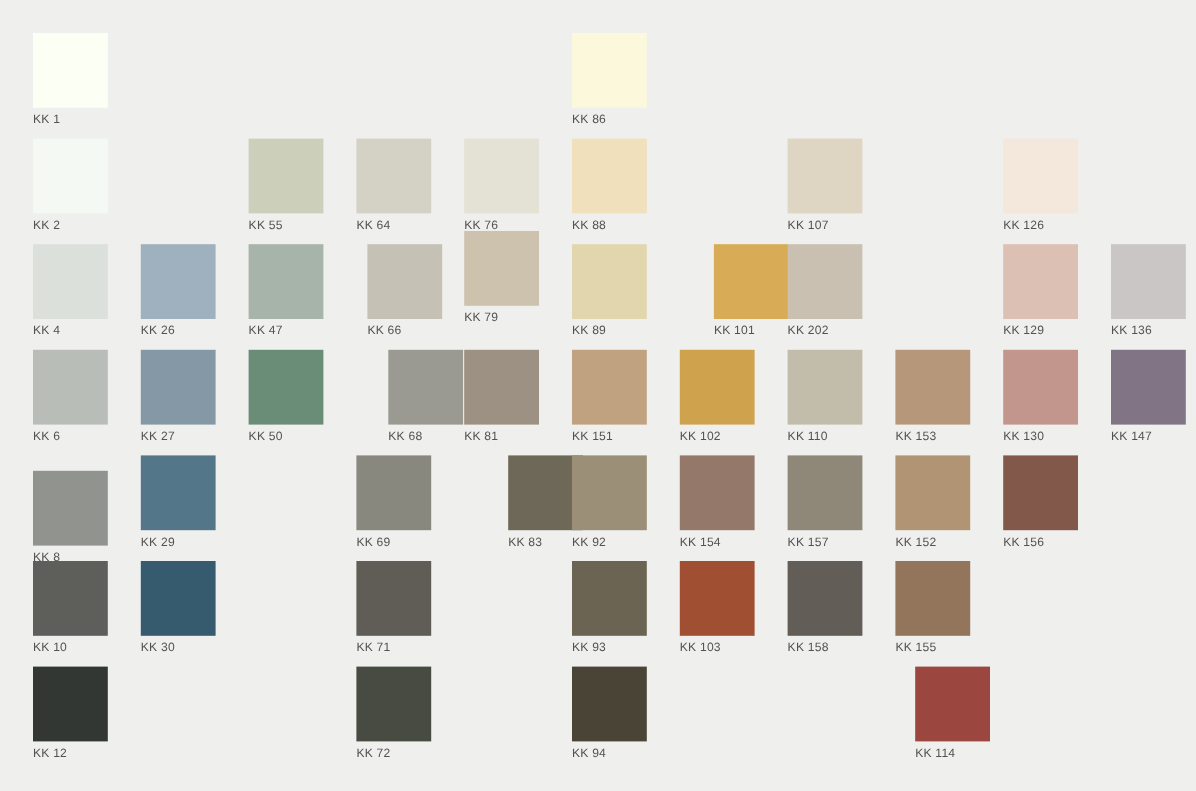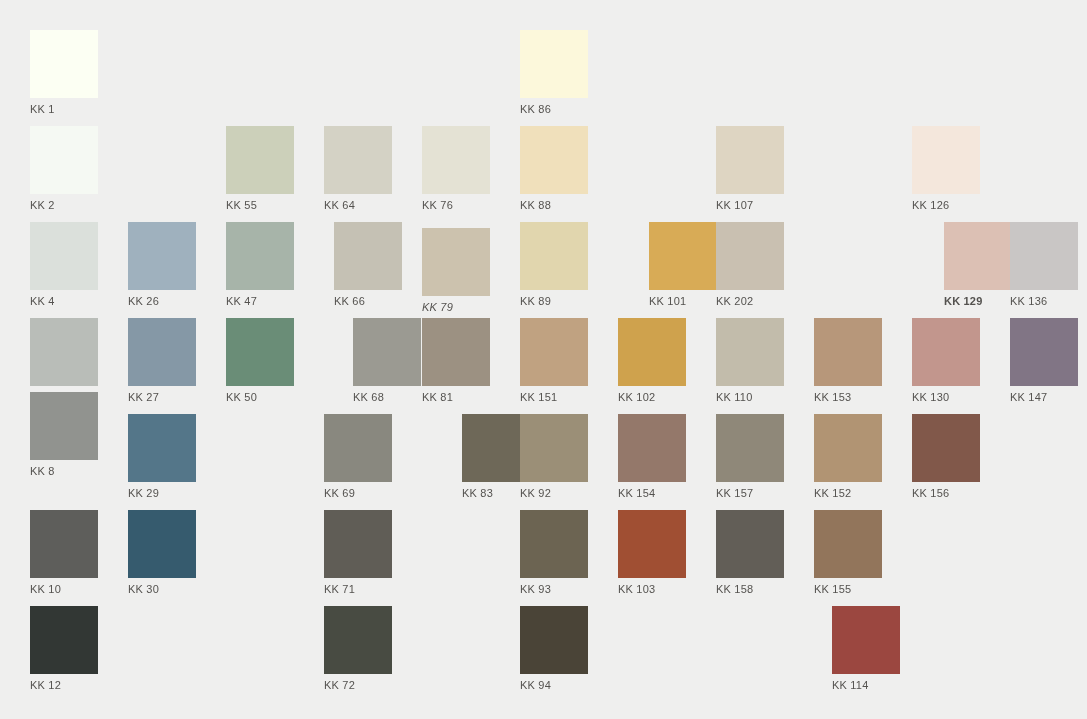--- a/index.html
+++ b/index.html
@@ -89,37 +89,37 @@
       <span class="swatch-label">KK 26</span>
     </div>
     <div class="swatch-cell" style="left: 226px; top: 222px;">
       <span class="swatch-chip" style="width: 68px; height: 68px; background: rgb(167, 180, 169);"></span>
       <span class="swatch-label">KK 47</span>
     </div>
     <div class="swatch-cell" style="left: 334px; top: 222px;">
       <span class="swatch-chip" style="width: 68px; height: 68px; background: rgb(197, 193, 180);"></span>
       <span class="swatch-label">KK 66</span>
     </div>
-    <div class="swatch-cell" style="left: 422px; top: 228px; font-style: italic;">
+    <div class="swatch-cell" style="left: 422px; top: 210px;">
       <span class="swatch-chip" style="width: 68px; height: 68px; background: rgb(204, 194, 174);"></span>
       <span class="swatch-label">KK 79</span>
     </div>
     <div class="swatch-cell" style="left: 520px; top: 222px;">
       <span class="swatch-chip" style="width: 68px; height: 68px; background: rgb(225, 214, 174);"></span>
       <span class="swatch-label">KK 89</span>
     </div>
     <div class="swatch-cell" style="left: 618px; top: 222px; margin-left: 31px;">
       <span class="swatch-chip" style="width: 68px; height: 68px; background: rgb(216, 171, 86);"></span>
       <span class="swatch-label">KK 101</span>
     </div>
     <div class="swatch-cell" style="left: 716px; top: 222px;">
       <span class="swatch-chip" style="width: 68px; height: 68px; background: rgb(201, 192, 177);"></span>
       <span class="swatch-label">KK 202</span>
     </div>
-    <div class="swatch-cell" style="left: 944px; top: 222px; font-weight: bold;">
+    <div class="swatch-cell" style="left: 912px; top: 222px;">
       <span class="swatch-chip" style="width: 68px; height: 68px; background: rgb(220, 192, 180);"></span>
       <span class="swatch-label">KK 129</span>
     </div>
     <div class="swatch-cell" style="left: 1010px; top: 222px;">
       <span class="swatch-chip" style="width: 68px; height: 68px; background: rgb(201, 198, 197);"></span>
       <span class="swatch-label">KK 136</span>
     </div>
     <div class="swatch-cell" style="left: 30px; top: 318px;">
       <span class="swatch-chip" style="width: 68px; height: 68px; background: rgb(185, 189, 184);"></span>
       <span class="swatch-label">KK 6</span>
@@ -157,21 +157,21 @@
       <span class="swatch-label">KK 153</span>
     </div>
     <div class="swatch-cell" style="left: 912px; top: 318px;">
       <span class="swatch-chip" style="width: 68px; height: 68px; background: rgb(194, 150, 141);"></span>
       <span class="swatch-label">KK 130</span>
     </div>
     <div class="swatch-cell" style="left: 1010px; top: 318px;">
       <span class="swatch-chip" style="width: 68px; height: 68px; background: rgb(129, 117, 133);"></span>
       <span class="swatch-label">KK 147</span>
     </div>
-    <div class="swatch-cell" style="left: 30px; top: 392px;">
+    <div class="swatch-cell" style="left: 30px; top: 428px;">
       <span class="swatch-chip" style="width: 68px; height: 68px; background: rgb(145, 147, 143);"></span>
       <span class="swatch-label">KK 8</span>
     </div>
     <div class="swatch-cell" style="left: 128px; top: 414px;">
       <span class="swatch-chip" style="width: 68px; height: 68px; background: rgb(84, 118, 137);"></span>
       <span class="swatch-label">KK 29</span>
     </div>
     <div class="swatch-cell" style="left: 324px; top: 414px;">
       <span class="swatch-chip" style="width: 68px; height: 68px; background: rgb(137, 136, 127);"></span>
       <span class="swatch-label">KK 69</span>

